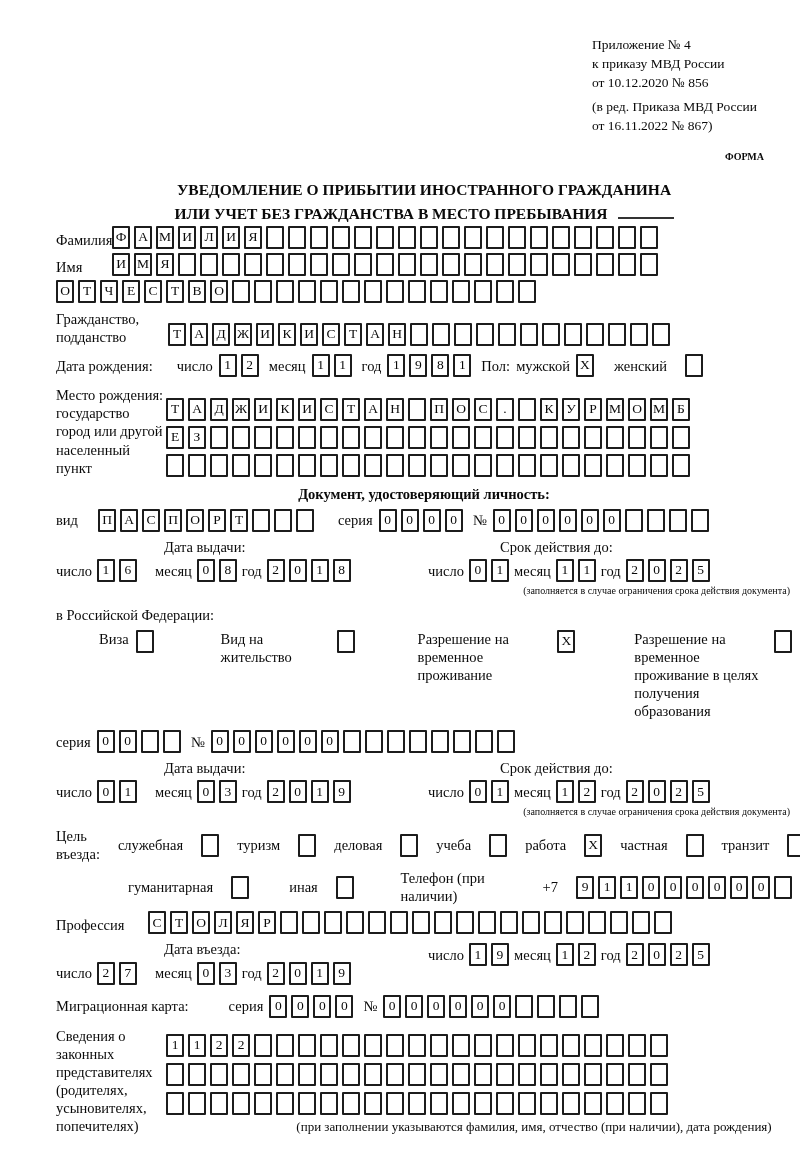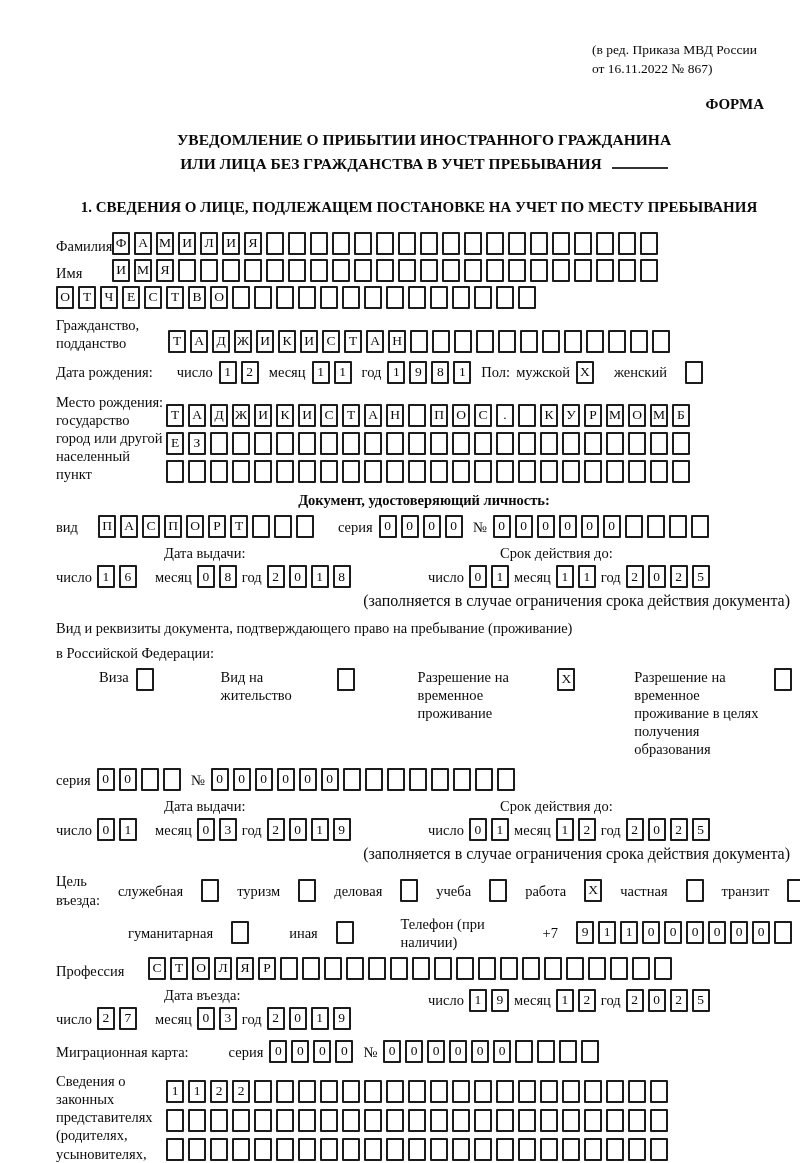--- a/index.html
+++ b/index.html
@@ -8,21 +8,21 @@
     width:800px; height:1163px; overflow:hidden;
     background:#fff; color:#0a0a0a;
     font-family:"Liberation Serif", serif;
     font-size:14.5px; line-height:1.25;
   }
   .content { padding:36px 8px 0 56px; width:800px; }
   .pre { white-space:pre-line; }
 
   .appendix { margin-left:auto; width:200px; font-size:13.5px; line-height:1.4; }
   .appendix .part2 { margin-top:5px; }
-  .forma { text-align:right; font-weight:bold; padding-right:28px; margin-top:16px; font-size:15px; }
+  .forma { text-align:right; font-weight:bold; padding-right:28px; margin-top:16px; font-size:10px; }
   .title { text-align:center; font-weight:bold; font-size:15.5px; line-height:1.55; margin-top:14px; }
   .title-blank { display:inline-block; width:56px; border-bottom:2px solid #333; height:12px; margin-left:10px; }
   .section-h { font-weight:bold; font-size:15px; text-align:center; margin:22px 0 16px -10px; }
 
   .frow { display:flex; align-items:flex-end; margin-bottom:4px; }
   .lab { flex:none; padding-top:3px; }
   .cells { display:inline-flex; gap:4px; flex:none; vertical-align:middle; }
   .cell, .cb {
     width:18px; height:23px; flex:none;
     border:2px solid #1c1c1c; border-radius:1px;
@@ -32,46 +32,48 @@
   }
   .inline-grp { display:flex; align-items:center; gap:6px; flex-wrap:nowrap; }
   .inline-grp .cells { margin-right:4px; }
   .dochead { text-align:center; font-weight:bold; margin:8px 0 6px 0; }
   .datecols { display:flex; margin-top:6px;justify-content:flex-end; }
   .datecol-l { width:372px; flex:none; }
   .datecol-r { flex:1; }
   .datehdr-l { margin-left:108px; }
   .datehdr-r { margin-left:72px; }
   .dateline { display:flex; align-items:center; gap:5px; margin-top:3px; }
-  .note { text-align:right; font-size:16px; margin:3px 2px 8px 0; }
+  .note { text-align:right; font-size:10px; margin:3px 2px 8px 0; }
   .opt { display:flex; align-items:flex-start; gap:7px; }
   .opt .txt { text-align:left;margin-left:43px; }
   .cbrow { display:flex; align-items:flex-start; gap:10px; margin:6px 0 8px 0; }
   .purp { display:flex; align-items:center; gap:18px; margin-bottom:6px; flex-wrap:nowrap; }
   .footnote { font-size:13px; text-align:center; padding-left:110px; margin-top:4px; }
   .mt6 { margin-top:6px; } .mt10 { margin-top:10px; }
 </style>
 </head>
 <body>
 
 <div class="content">
 
   <div class="appendix">
+    <div class="pre">Приложение № 4
+к приказу МВД России
+от 10.12.2020 № 856</div>
     <div class="pre part2">(в ред. Приказа МВД России
 от 16.11.2022 № 867)</div>
   </div>
 
   <div class="forma">ФОРМА</div>
 
   <div class="title">
     <span>УВЕДОМЛЕНИЕ О ПРИБЫТИИ ИНОСТРАННОГО ГРАЖДАНИНА</span><br>
-    <span>ИЛИ ЛИЦА БЕЗ ГРАЖДАНСТВА В УЧЕТ ПРЕБЫВАНИЯ</span><span class="title-blank"></span>
-  </div>
-
-  <div class="section-h">1. СВЕДЕНИЯ О ЛИЦЕ, ПОДЛЕЖАЩЕМ ПОСТАНОВКЕ НА УЧЕТ ПО МЕСТУ ПРЕБЫВАНИЯ</div>
+    <span>ИЛИ УЧЕТ БЕЗ ГРАЖДАНСТВА В МЕСТО ПРЕБЫВАНИЯ</span><span class="title-blank"></span>
+  </div>
+
 
   <div class="frow">
     <div class="lab" style="width:56px">Фамилия</div>
     <div class="cells">
         <span class="cell">Ф</span>
         <span class="cell">А</span>
         <span class="cell">М</span>
         <span class="cell">И</span>
         <span class="cell">Л</span>
         <span class="cell">И</span>
@@ -382,21 +384,20 @@
             <span class="cell">2</span>
             <span class="cell">0</span>
             <span class="cell">2</span>
             <span class="cell">5</span>
           </span>
       </div>
     </div>
   </div>
   <div class="note">(заполняется в случае ограничения срока действия документа)</div>
 
-  <div>Вид и реквизиты документа, подтверждающего право на пребывание (проживание)</div>
   <div class="mt6">в Российской Федерации:</div>
 
   <div class="cbrow">
     <div class="opt">
       <span class="txt">Виза</span>
       <span class="cb"></span>
     </div>
     <div class="opt" style="margin-left:14px">
       <span class="txt">Вид на жительство</span>
       <span class="cb" style="margin-left:16px"></span>

